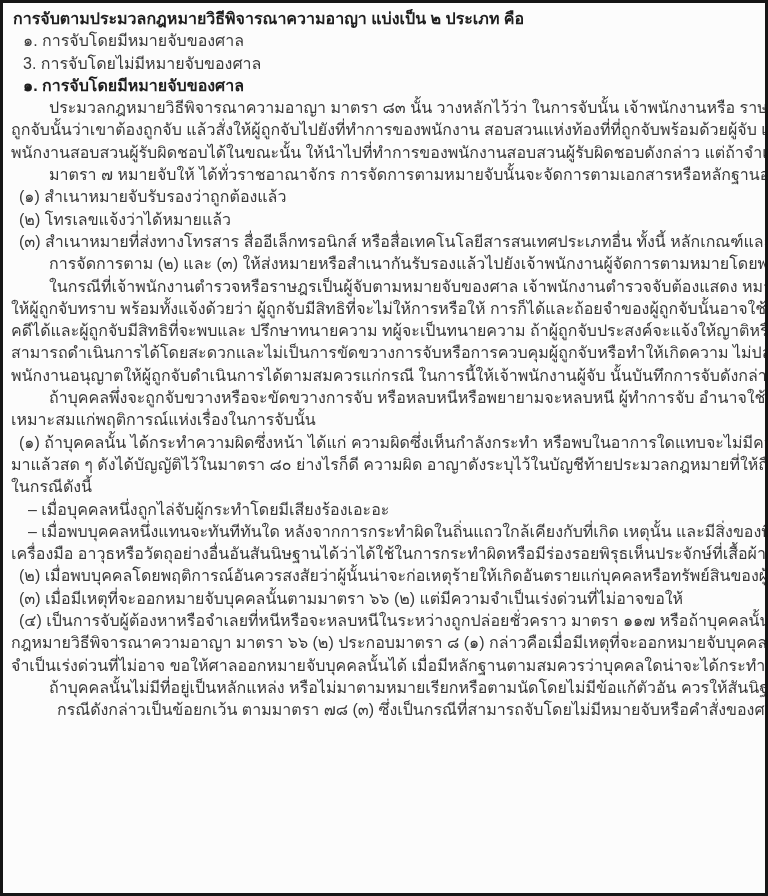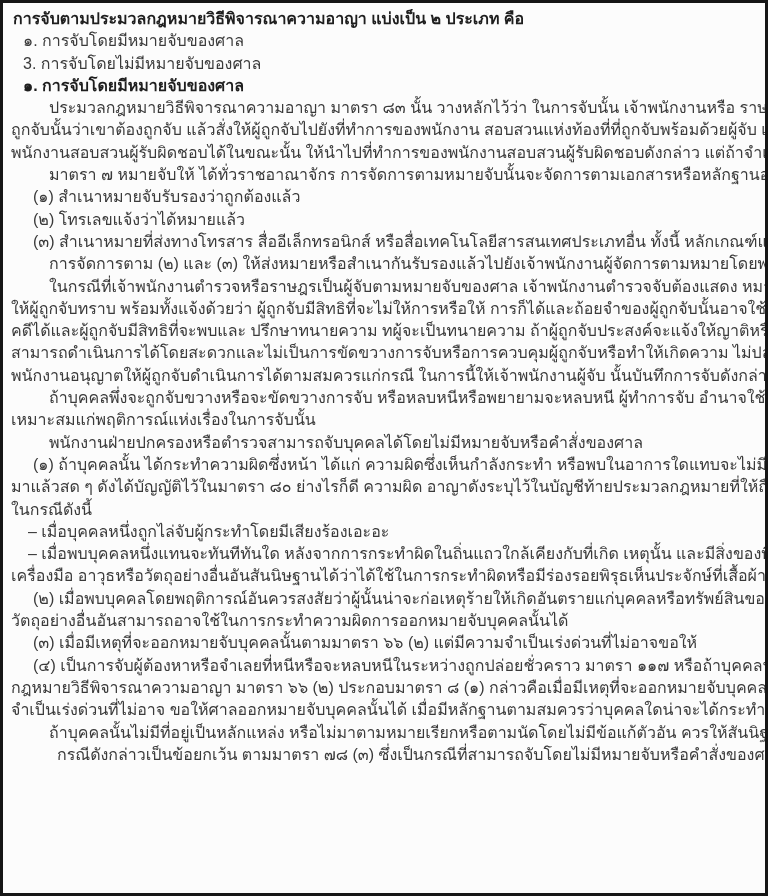--- a/index.html
+++ b/index.html
@@ -32,21 +32,21 @@
     white-space: nowrap;
     overflow: visible;
     letter-spacing: 0;
   }
   
   .s-h   { margin-left: 2px;  font-weight: bold; color: #1e1e1e; }
   .s-l   { margin-left: 12px; }
   .s-lb  { margin-left: 12px; font-weight: bold; color: #1e1e1e; }
   .s-p   { margin-left: 38px; }
   .s-p2  { margin-left: 46px; }
-  .s-i   { margin-left: 22px; }
+  .s-i   { margin-left: 8px; }
   .s-d   { margin-left: 17px; }
   .s-c   { margin-left: 0; }
 </style>
 </head>
 <body>
 
 <div class="page">
   <div class="doc-body" id="doc-body">
       <div class="line s-h">การจับตามประมวลกฎหมายวิธีพิจารณาความอาญา แบ่งเป็น ๒ ประเภท คือ</div>
       <div class="line s-l">๑. การจับโดยมีหมายจับของศาล</div>
@@ -60,29 +60,27 @@
       <div class="line s-i">(๒) โทรเลขแจ้งว่าได้หมายแล้ว</div>
       <div class="line s-i">(๓) สำเนาหมายที่ส่งทางโทรสาร สื่ออีเล็กทรอนิกส์ หรือสื่อเทคโนโลยีสารสนเทศประเภทอื่น ทั้งนี้ หลักเกณฑ์และวิธีการที่กำหนดในข้อบังคับของ</div>
       <div class="line s-p">การจัดการตาม (๒) และ (๓) ให้ส่งหมายหรือสำเนากันรับรองแล้วไปยังเจ้าพนักงานผู้จัดการตามหมายโดยพลัน</div>
       <div class="line s-p">ในกรณีที่เจ้าพนักงานตำรวจหรือราษฎรเป็นผู้จับตามหมายจับของศาล เจ้าพนักงานตำรวจจับต้องแสดง หมายจับต่อผู้ถูกจับ และแจ้งข้อกล่าวหา</div>
       <div class="line s-c">ให้ผู้ถูกจับทราบ พร้อมทั้งแจ้งด้วยว่า ผู้ถูกจับมีสิทธิที่จะไม่ให้การหรือให้ การก็ได้และถ้อยจำของผู้ถูกจับนั้นอาจใช้เป็นพยานหลักฐานในการพิจารณา</div>
       <div class="line s-c">คดีได้และผู้ถูกจับมีสิทธิที่จะพบและ ปรึกษาทนายความ ทผู้จะเป็นทนายความ ถ้าผู้ถูกจับประสงค์จะแจ้งให้ญาติหรือผู้ซึ่งตนไว้วางใจทราบถึงกร จับกุม</div>
       <div class="line s-c">สามารถดำเนินการได้โดยสะดวกและไม่เป็นการขัดขวางการจับหรือการควบคุมผู้ถูกจับหรือทำให้เกิดความ ไม่ปลอดภัยแก่บุคคลหนึ่งบุคคลใด ก็ให้เจ้า</div>
       <div class="line s-c">พนักงานอนุญาตให้ผู้ถูกจับดำเนินการได้ตามสมควรแก่กรณี ในการนี้ให้เจ้าพนักงานผู้จับ นั้นบันทึกการจับดังกล่าวไว้ด้วย</div>
       <div class="line s-p">ถ้าบุคคลพึ่งจะถูกจับขวางหรือจะขัดขวางการจับ หรือหลบหนีหรือพยายามจะหลบหนี ผู้ทำการจับ อำนาจใช้วิธีหรือการป้องกันทั้งหลายเท่าที่</div>
       <div class="line s-c">เหมาะสมแก่พฤติการณ์แห่งเรื่องในการจับนั้น</div>
-      <div class="line s-p">พนักงานฝ่ายปกครองหรือตำรวจสามารถจับบุคคลได้โดยไม่มีหมายจับหรือคำสั่งของศาล</div>
       <div class="line s-i">(๑) ถ้าบุคคลนั้น ได้กระทำความผิดซึ่งหน้า ได้แก่ ความผิดซึ่งเห็นกำลังกระทำ หรือพบในอาการใดแทบจะไม่มีความเลยว่าเราได้กระทำผิด</div>
       <div class="line s-c">มาแล้วสด ๆ ดังได้บัญญัติไว้ในมาตรา ๘๐ ย่างไรก็ดี ความผิด อาญาดังระบุไว้ในบัญชีท้ายประมวลกฎหมายที่ให้ถือว่าความผิดนั้นเป็นความผิดซึ่งหน้า</div>
       <div class="line s-c">ในกรณีดังนี้</div>
       <div class="line s-d">– เมื่อบุคคลหนึ่งถูกไล่จับผู้กระทำโดยมีเสียงร้องเอะอะ</div>
       <div class="line s-d">– เมื่อพบบุคคลหนึ่งแทนจะทันทีทันใด หลังจากการกระทำผิดในถิ่นแถวใกล้เคียงกับที่เกิด เหตุนั้น และมีสิ่งของที่ได้มาจากการกระทำผิด หรือ</div>
       <div class="line s-c">เครื่องมือ อาวุธหรือวัตถุอย่างอื่นอันสันนิษฐานได้ว่าได้ใช้ในการกระทำผิดหรือมีร่องรอยพิรุธเห็นประจักษ์ที่เสื้อผ้าหรือเนื้อตัวของผู้นั้น</div>
       <div class="line s-i">(๒) เมื่อพบบุคคลโดยพฤติการณ์อันควรสงสัยว่าผู้นั้นน่าจะก่อเหตุร้ายให้เกิดอันตรายแก่บุคคลหรือทรัพย์สินของผู้อื่นโดยมีเครื่องมือ อาวุธ หรือ</div>
-      <div class="line s-c">วัตถุอย่างอื่นอันสามารถอาจใช้ในการกระทำความผิดการออกหมายจับบุคคลนั้นได้</div>
       <div class="line s-i">(๓) เมื่อมีเหตุที่จะออกหมายจับบุคคลนั้นตามมาตรา ๖๖ (๒) แต่มีความจำเป็นเร่งด่วนที่ไม่อาจขอให้</div>
       <div class="line s-i">(๔) เป็นการจับผู้ต้องหาหรือจำเลยที่หนีหรือจะหลบหนีในระหว่างถูกปล่อยชั่วคราว มาตรา ๑๑๗ หรือถ้าบุคคลนั้น เจ้าหลักเกณฑ์ตามประมวล</div>
       <div class="line s-c">กฎหมายวิธีพิจารณาความอาญา มาตรา ๖๖ (๒) ประกอบมาตรา ๘ (๑) กล่าวคือเมื่อมีเหตุที่จะออกหมายจับบุคคลนั้นตาม มาตรา ๖๖ (๒) แต่มีความ</div>
       <div class="line s-c">จำเป็นเร่งด่วนที่ไม่อาจ ขอให้ศาลออกหมายจับบุคคลนั้นได้ เมื่อมีหลักฐานตามสมควรว่าบุคคลใดน่าจะได้กระทำความผิดอาญาและมีเหตุ อันควรเชื่อว่า</div>
       <div class="line s-p">ถ้าบุคคลนั้นไม่มีที่อยู่เป็นหลักแหล่ง หรือไม่มาตามหมายเรียกหรือตามนัดโดยไม่มีข้อแก้ตัวอัน ควรให้สันนิฐานว่าบุคคลนั้น จะหลบหนี</div>
       <div class="line s-p2">กรณีดังกล่าวเป็นข้อยกเว้น ตามมาตรา ๗๘ (๓) ซึ่งเป็นกรณีที่สามารถจับโดยไม่มีหมายจับหรือคำสั่งของศาลได้จับโดยไม่มีหมายจับของศาล</div>
     </div>
 </div>
 
 </body></html>

